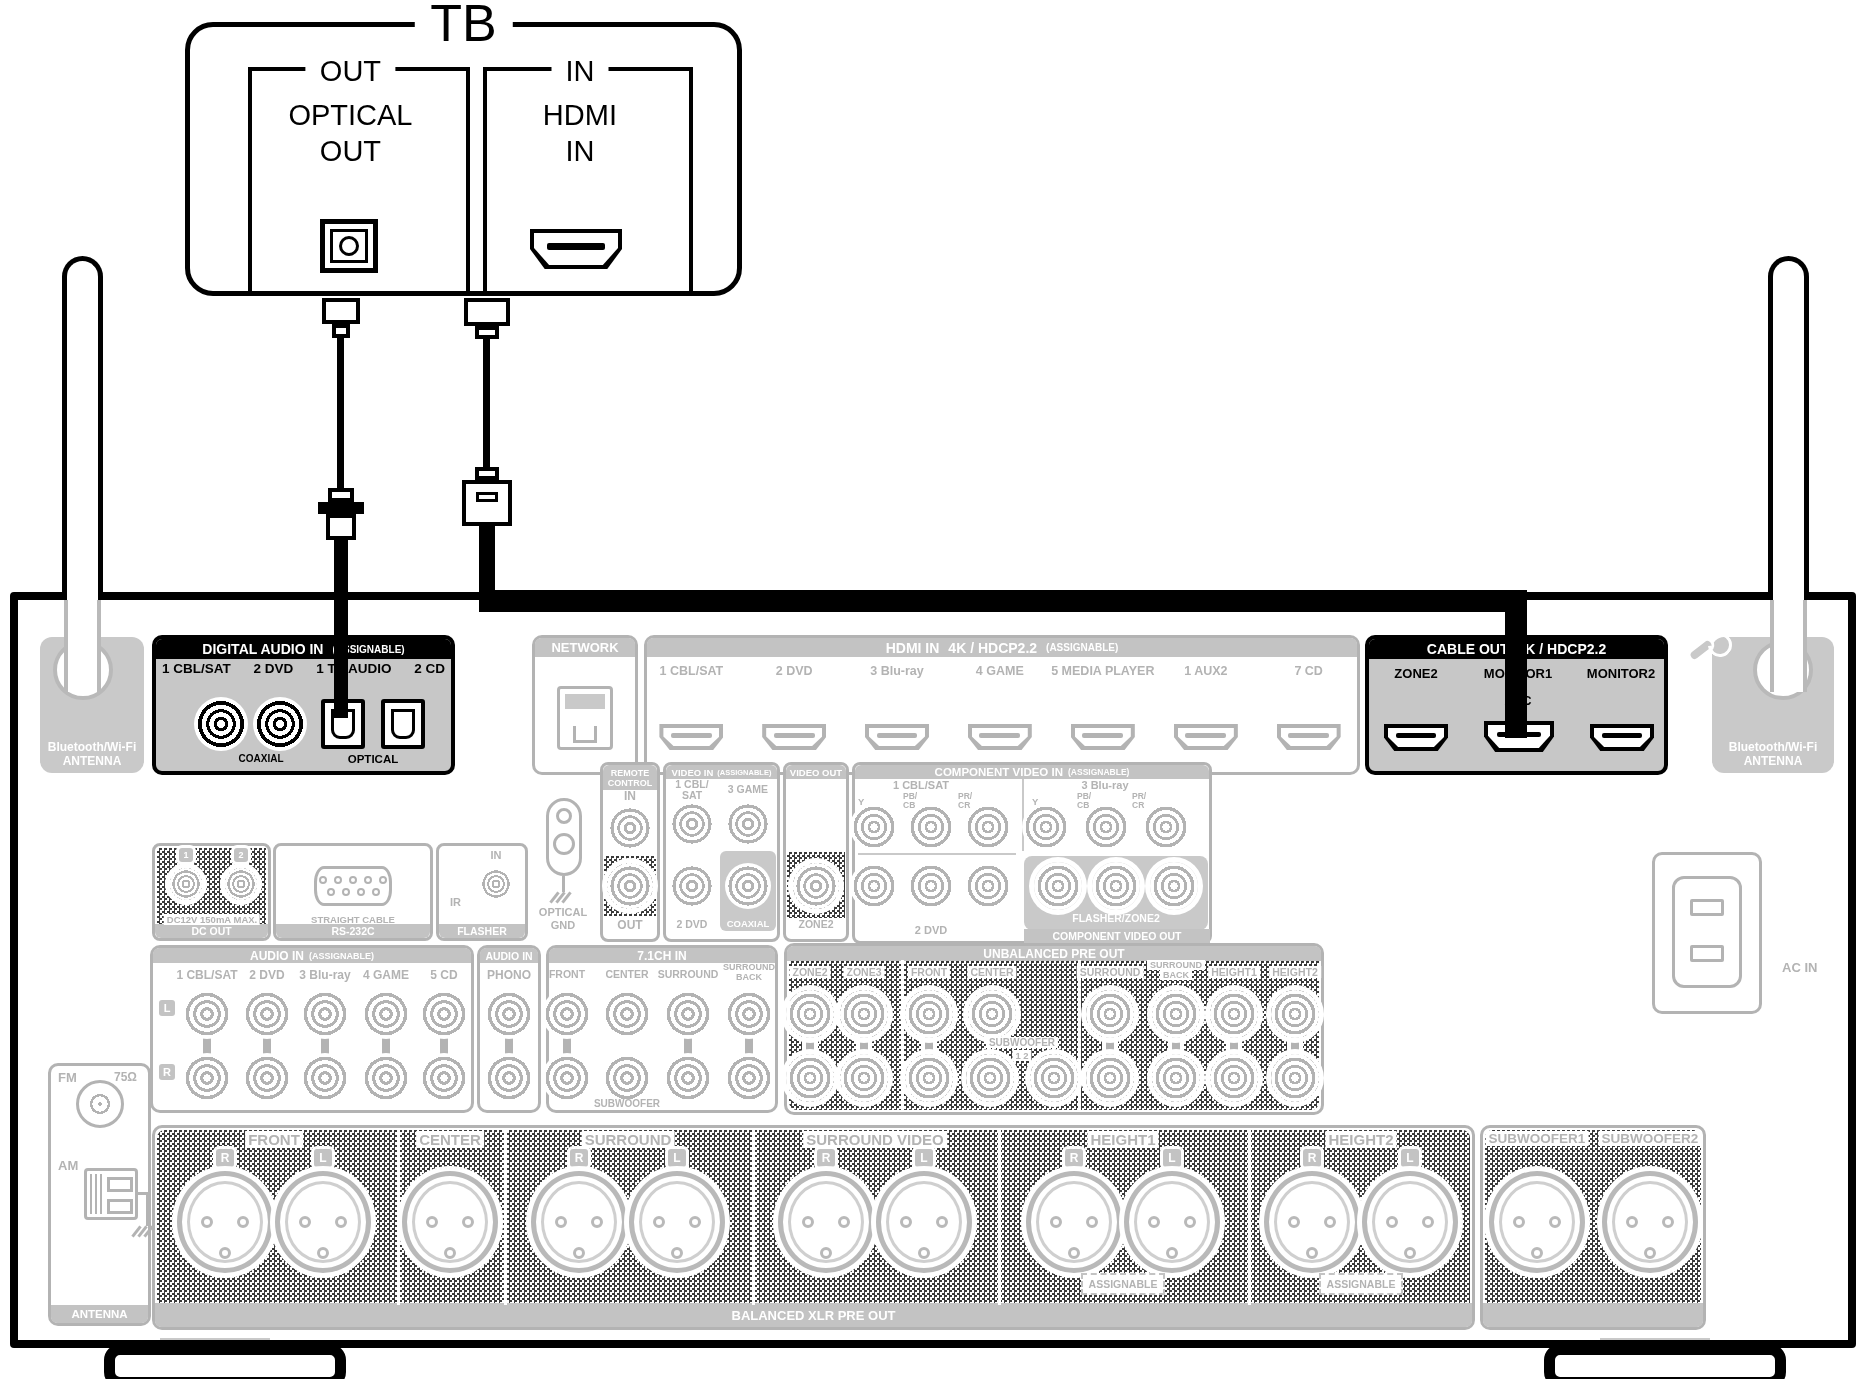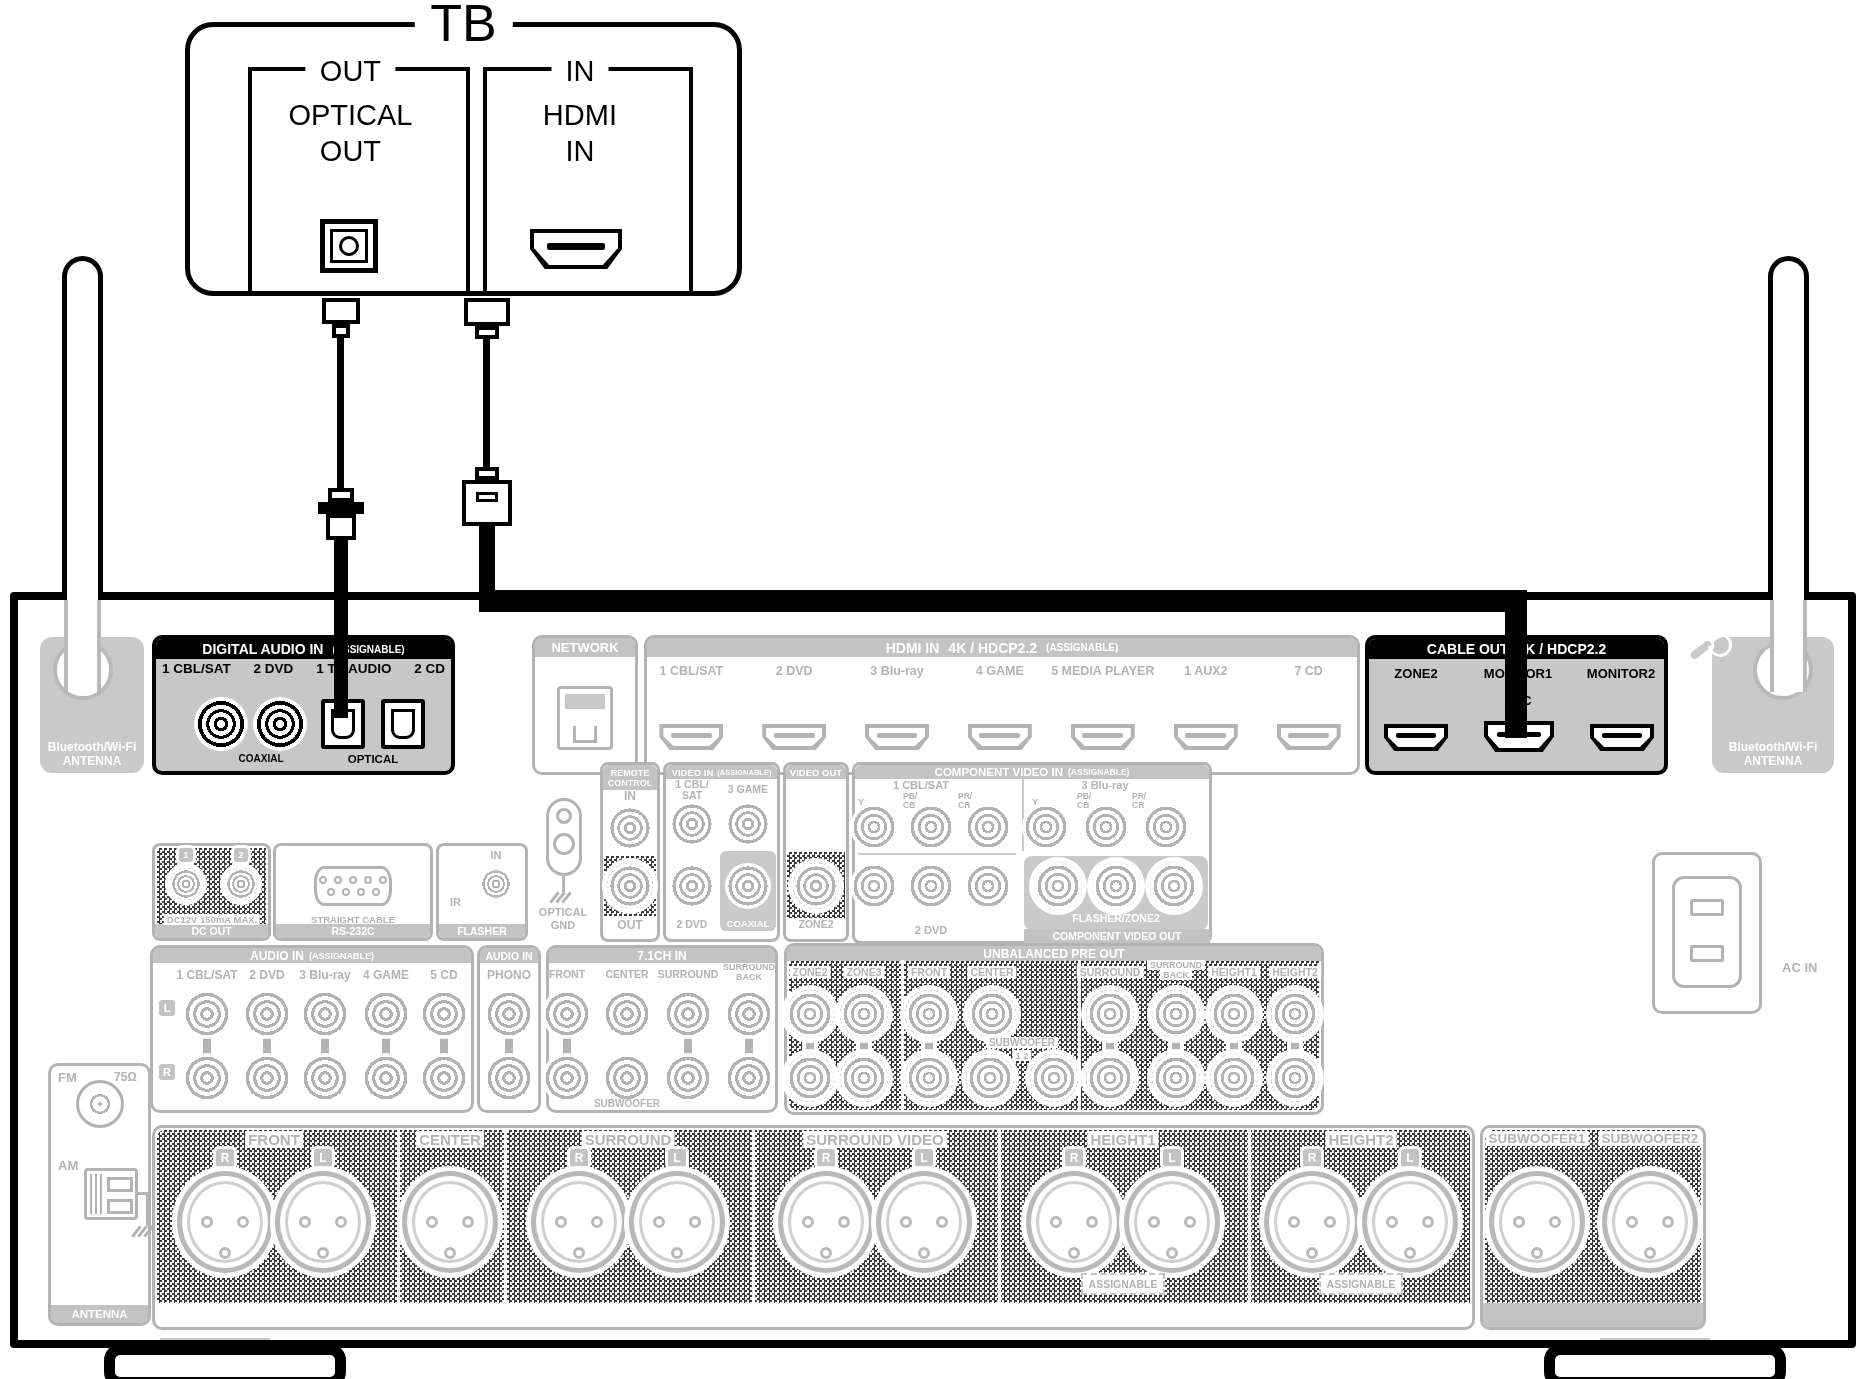--- a/index.html
+++ b/index.html
@@ -402,20 +402,21 @@
 
 <div class="sec" style="left:1652px;top:852px;width:110px;height:162px"></div>
 <div class="abs" style="left:1672px;top:876px;width:70px;height:112px;border:3px solid #b3b3b3;border-radius:12px;background:#fff">
   <div class="abs" style="left:15px;top:20px;width:34px;height:17px;border:3px solid #b3b3b3;border-radius:2px"></div>
   <div class="abs" style="left:15px;top:66px;width:34px;height:17px;border:3px solid #b3b3b3;border-radius:2px"></div>
 </div>
 <div class="t" style="left:1782px;top:960px;font-size:13px">AC IN</div>
 
 <div class="sec" style="left:152px;top:1125px;width:1323px;height:205px">
   <div class="chk" style="left:2px;top:2px;right:2px;bottom:24px;border-radius:8px 8px 0 0"></div>
+  <div class="hdr bottom" style="height:24px;font-size:13px">BALANCED XLR PRE OUT</div>
 </div>
 <div class="xdiv" style="left:397px;top:1129px;height:176px"></div>
 <div class="xdiv" style="left:504px;top:1129px;height:176px"></div>
 <div class="xdiv" style="left:752px;top:1129px;height:176px"></div>
 <div class="xdiv" style="left:998px;top:1129px;height:176px"></div>
 <div class="xdiv" style="left:1248px;top:1129px;height:176px"></div>
 <div class="t tc wb" style="left:274px;top:1131px;font-size:15px">FRONT</div>
 <div class="t tc wb" style="left:450px;top:1131px;font-size:15px">CENTER</div>
 <div class="t tc wb" style="left:628px;top:1131px;font-size:15px">SURROUND</div>
 <div class="t tc wb" style="left:875px;top:1131px;font-size:15px">SURROUND VIDEO</div>

